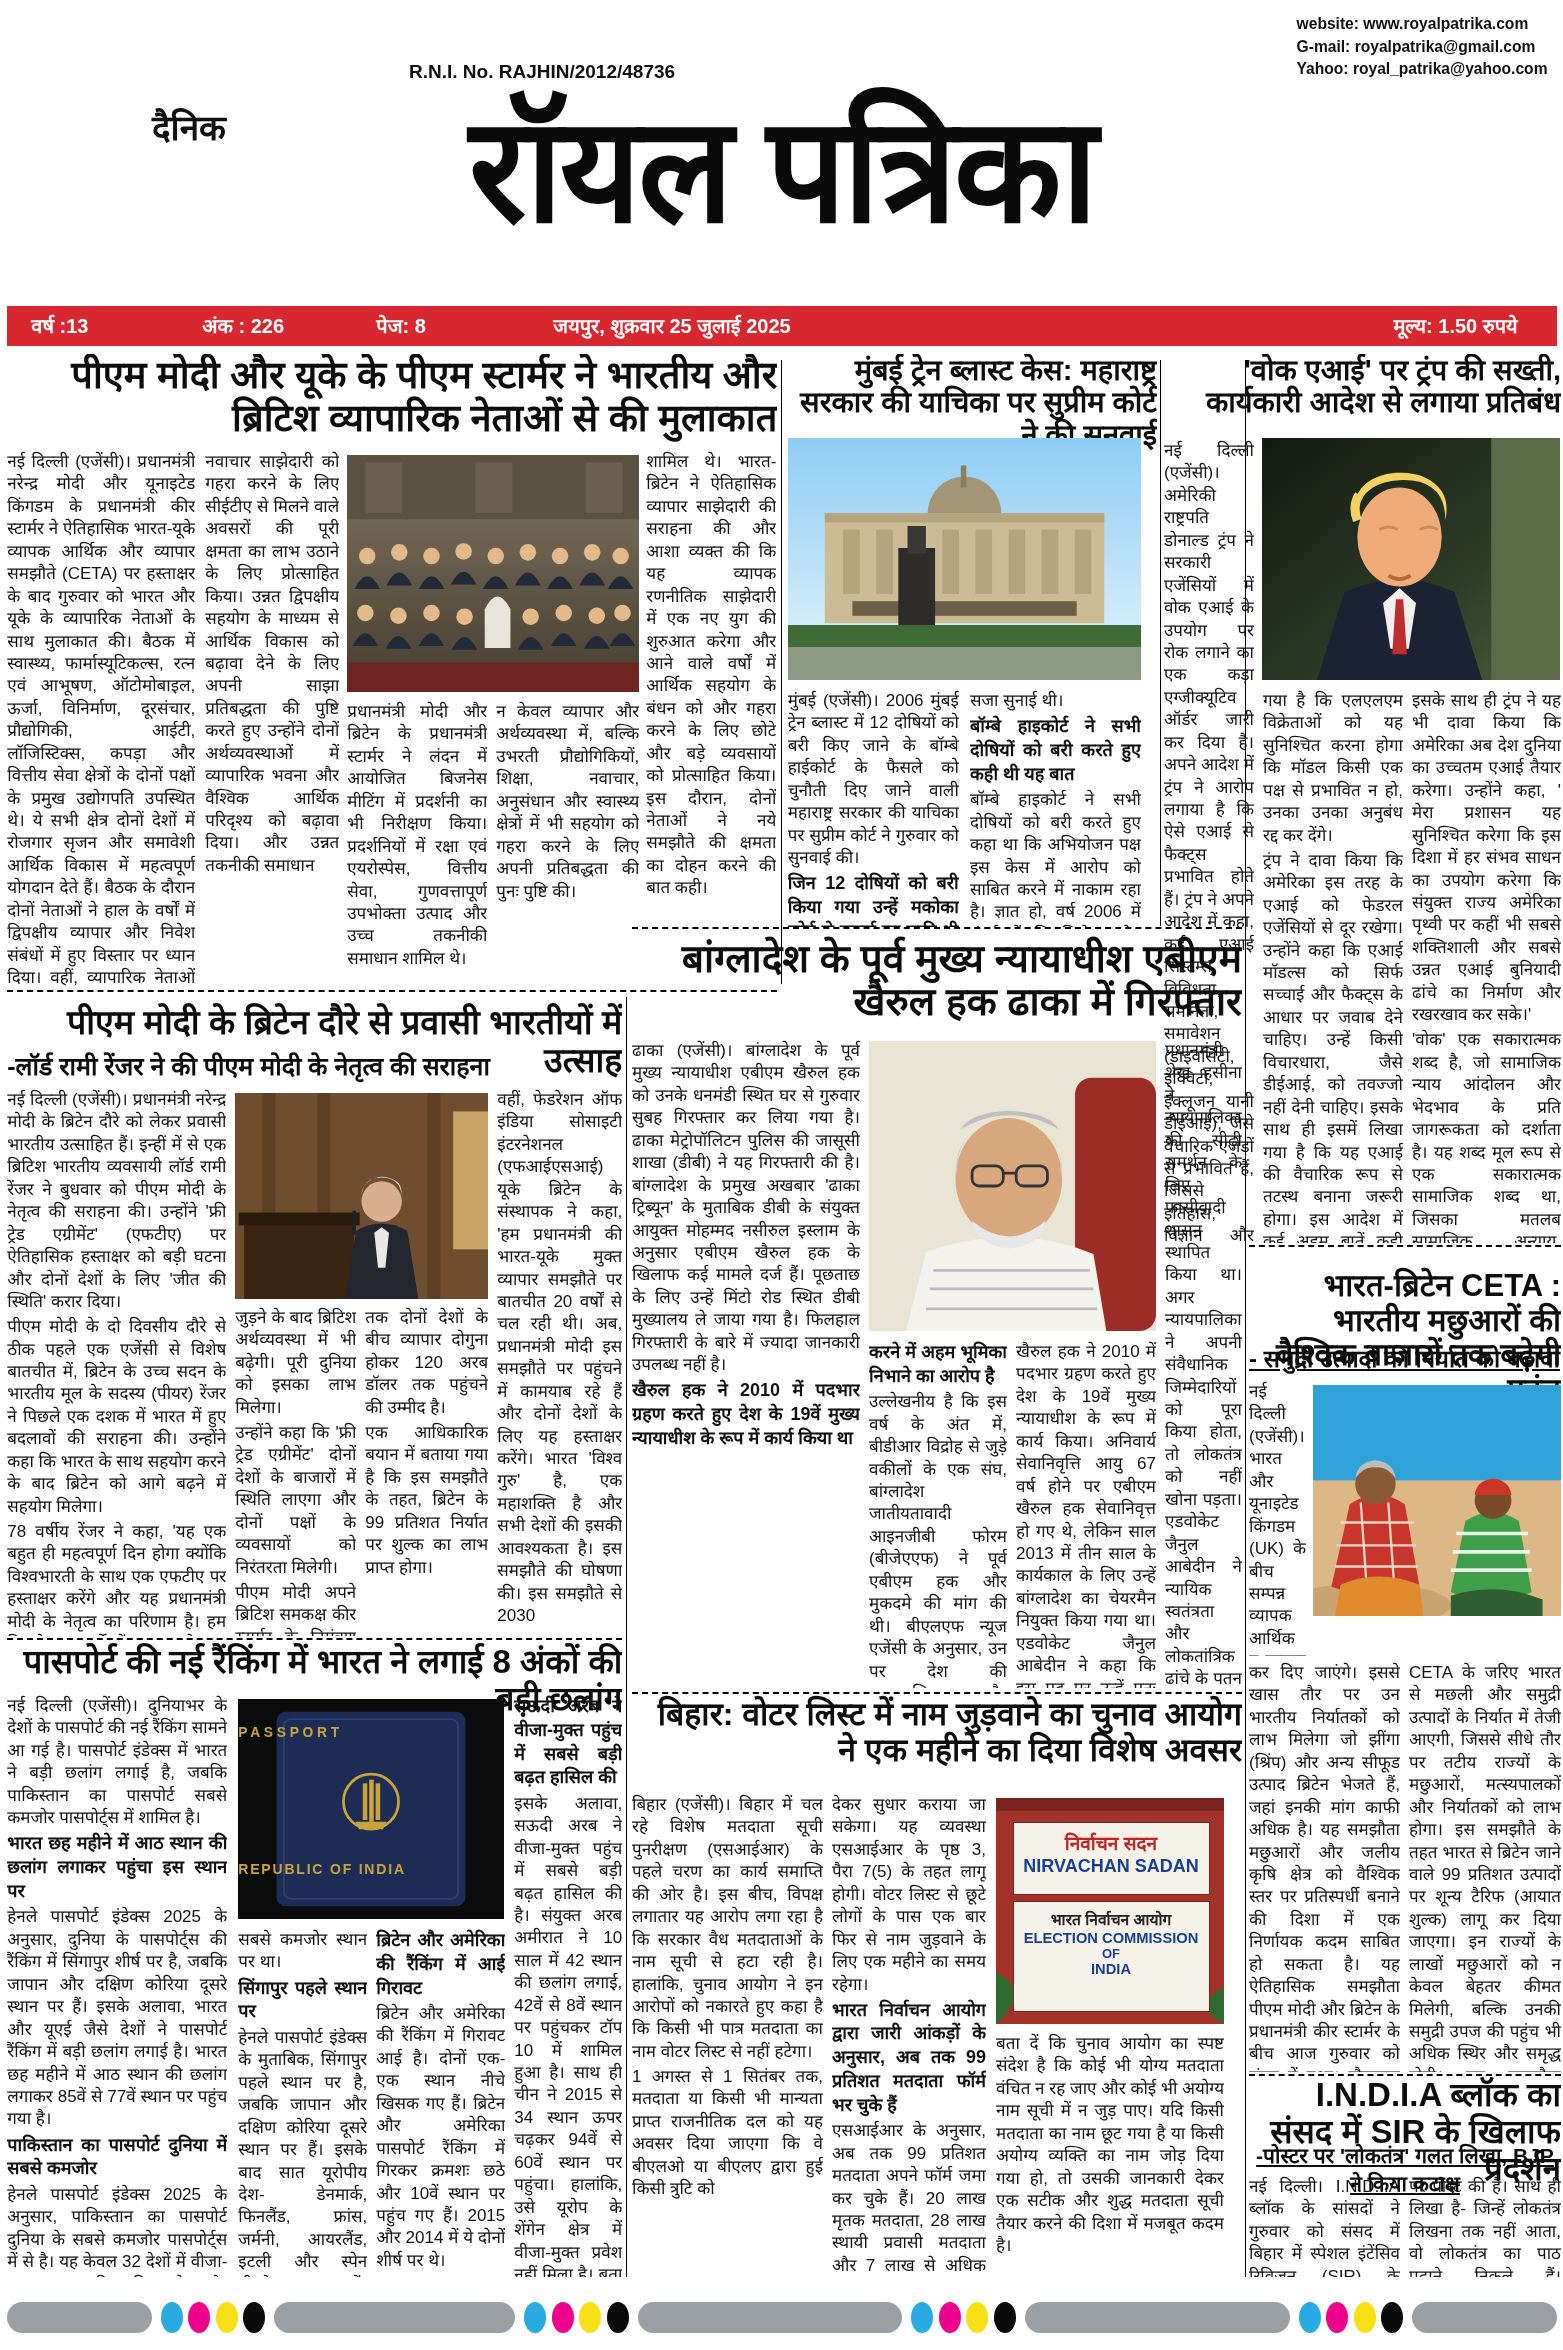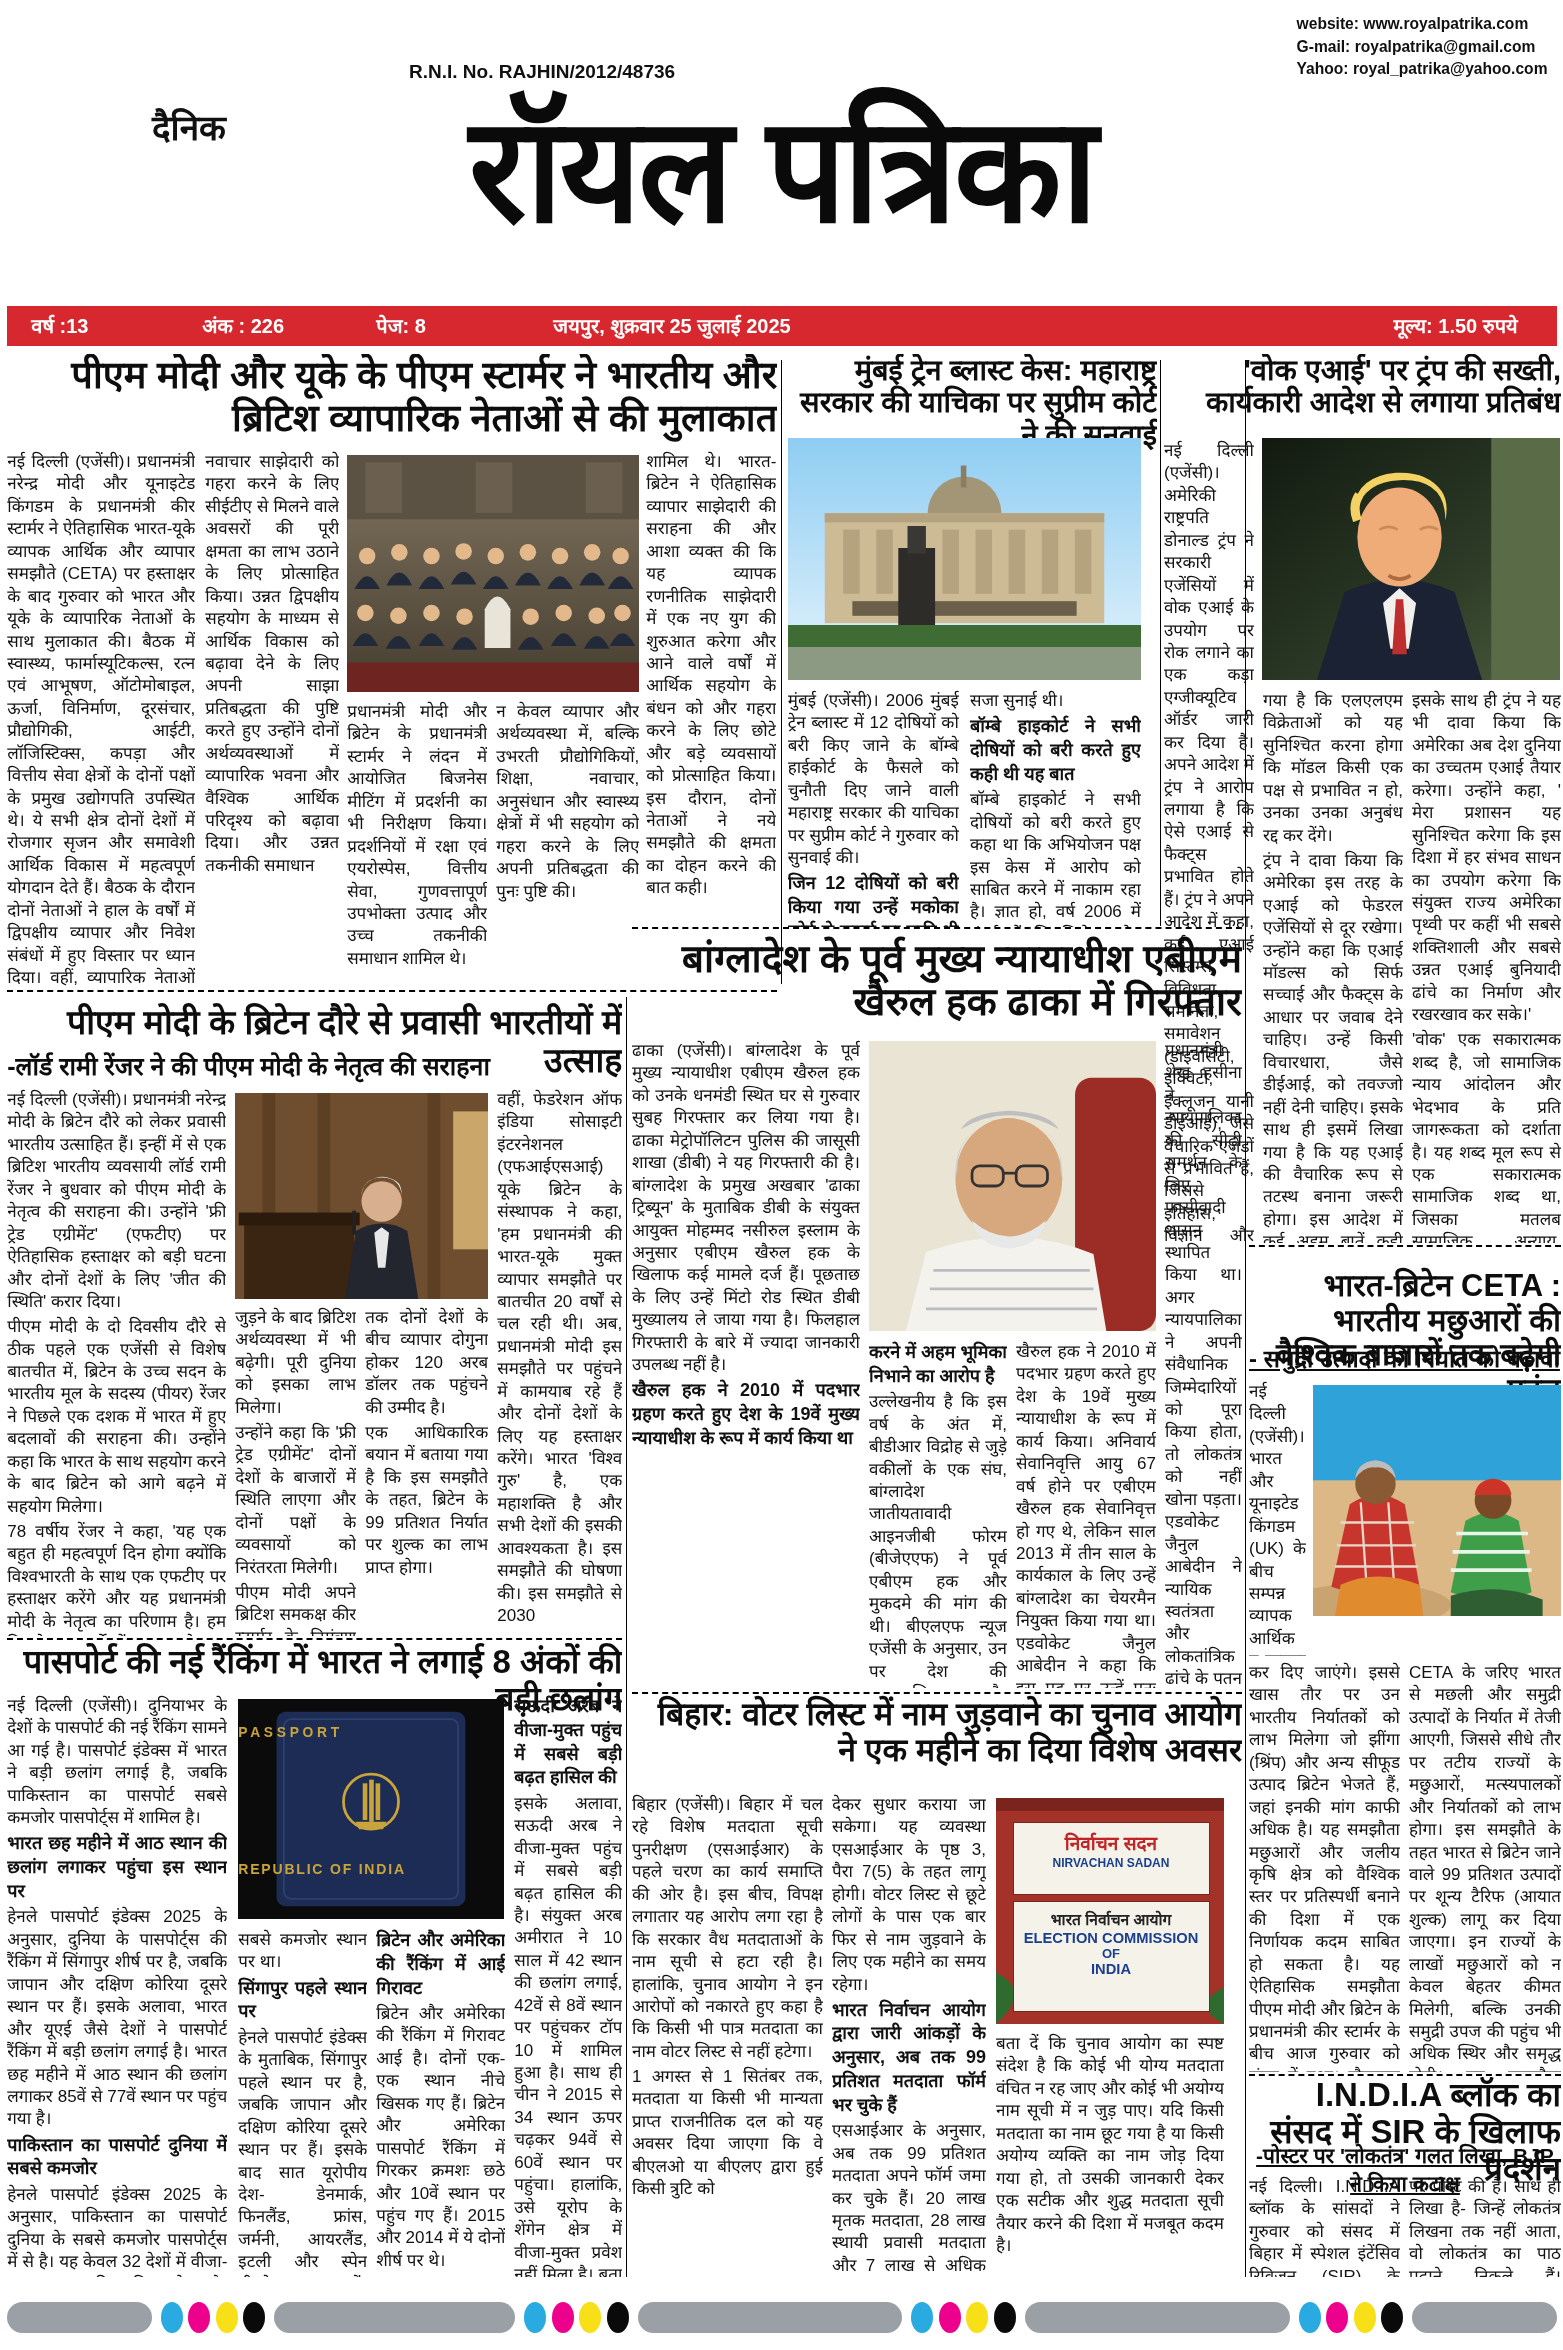--- a/index.html
+++ b/index.html
@@ -364,21 +364,21 @@
       </div>
     <div class="ph" style="left:364px;top:103px;width:228px;height:226px;background:#a33228">
       <svg viewBox="0 0 248 246" preserveAspectRatio="none">
         <rect width="248" height="246" fill="#a33228"></rect>
         <rect x="0" y="0" width="248" height="14" fill="#7a241d"></rect>
         <path d="M0 246 Q40 210 0 190 Z" fill="#2f6b2f"></path>
         <path d="M248 246 Q210 226 248 206 Z" fill="#2f6b2f"></path>
       </svg>
       <div class="eci-sign" style="left:16.5px;top:24px;width:195px;height:64px;padding-top:7.3px">
         <div class="eci-red" style="font-size:19px">निर्वाचन सदन</div>
-        <div class="eci-blue" style="font-size:12px">NIRVACHAN SADAN</div>
+        <div class="eci-blue" style="font-size:18px">NIRVACHAN SADAN</div>
       </div>
       <div class="eci-sign" style="left:16.5px;top:103px;width:195px;height:103px;padding-top:5.5px">
         <div class="eci-dark" style="font-size:15.6px">भारत निर्वाचन आयोग</div>
         <div class="eci-blue" style="font-size:14.7px">ELECTION COMMISSION</div>
         <div class="eci-blue" style="font-size:13px">OF</div>
         <div class="eci-blue" style="font-size:14.7px">INDIA</div>
       </div>
     </div>
     <div class="col" style="left:364px;top:338px;width:228px;height:244px">
         <p>बता दें कि चुनाव आयोग का स्पष्ट संदेश है कि कोई भी योग्य मतदाता वंचित न रह जाए और कोई भी अयोग्य नाम सूची में न जुड़ पाए। यदि किसी मतदाता का नाम छूट गया है या किसी अयोग्य व्यक्ति का नाम जोड़ दिया गया हो, तो उसकी जानकारी देकर एक सटीक और शुद्ध मतदाता सूची तैयार करने की दिशा में मजबूत कदम है।</p>

